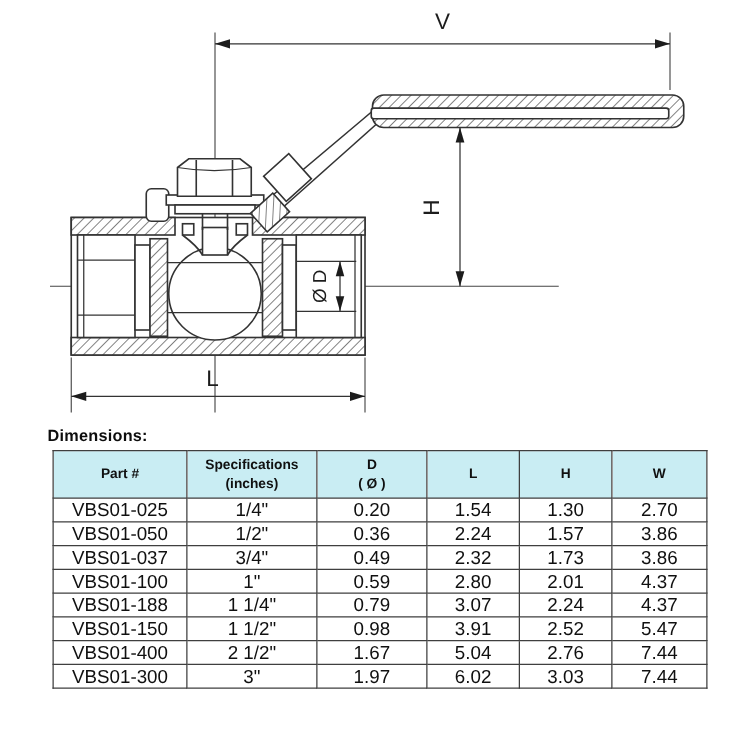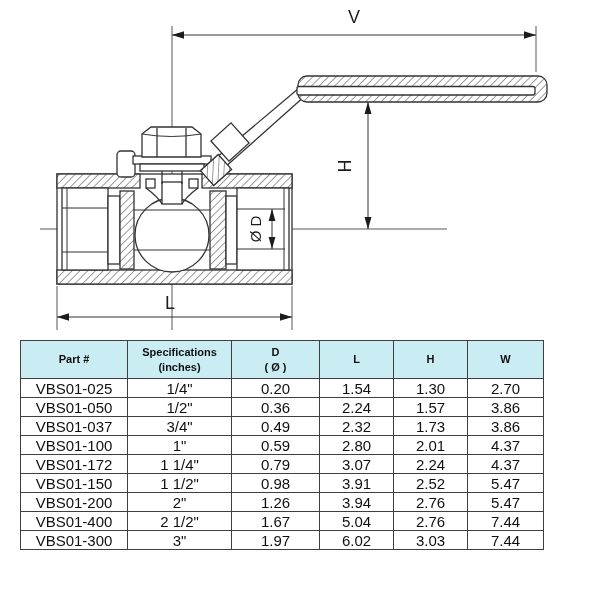--- a/index.html
+++ b/index.html
@@ -1,21 +1,21 @@
 <!DOCTYPE html>
 <html><head>
 <meta charset="utf-8">
 <style>
   html,body{margin:0;padding:0;background:#fff;}
   body{width:600px;height:600px;overflow:hidden;font-family:"Liberation Sans",sans-serif;}
   .stage{width:600px;height:600px;background:#ffffff;position:relative;}
   svg{display:block;}
   svg text{fill:#1c1c1c;font-family:"Liberation Sans",sans-serif;}
   .dims-label{font-weight:bold;font-size:13px;color:#0d0d0d;margin:1px 0 4px 38px;letter-spacing:.2px;}
-  table{border-collapse:collapse;margin-left:20px;table-layout:fixed;width:523px;}
+  table{border-collapse:collapse;margin-left:42px;table-layout:fixed;width:523px;}
   th,td{border:1px solid #3f3f3f;text-align:center;color:#101010;padding:0;overflow:hidden;}
   th{background:#c9edf3;height:37px;font-weight:bold;font-size:11px;line-height:1.3;white-space:pre-line;}
   td{height:18px;font-size:15px;}
 </style>
 </head>
 <body>
 
 <div class="stage">
 
   <svg width="600" height="340" viewBox="0 0 600 340">
@@ -122,20 +122,21 @@
     <g>
       <line x1="57" y1="286" x2="57" y2="330" stroke="#444" stroke-width="0.9"></line>
       <line x1="292" y1="286" x2="292" y2="330" stroke="#444" stroke-width="0.9"></line>
       <line x1="57" y1="317" x2="292" y2="317" stroke="#333" stroke-width="1"></line>
       <polygon points="57,317 69,313.3 69,320.7" fill="#1c1c1c"></polygon>
       <polygon points="292,317 280,313.3 280,320.7" fill="#1c1c1c"></polygon>
       <text x="170" y="309" font-size="18" text-anchor="middle">L</text>
     </g>
   </svg>
 
+  <div class="dims-label">Dimensions:</div>
 
   <table>
     <colgroup>
       <col style="width:107px">
         <col style="width:104px">
         <col style="width:88px">
       <col style="width:74px">
         <col style="width:74px">
         <col style="width:76px">
     </colgroup>
@@ -178,44 +179,36 @@
         </tr>
         <tr>
           <td>VBS01-100</td>
           <td>1"</td>
           <td>0.59</td>
           <td>2.80</td>
           <td>2.01</td>
           <td>4.37</td>
         </tr>
         <tr>
-          <td>VBS01-172</td>
+          <td>VBS01-188</td>
           <td>1 1/4"</td>
           <td>0.79</td>
           <td>3.07</td>
           <td>2.24</td>
           <td>4.37</td>
         </tr>
         <tr>
           <td>VBS01-150</td>
           <td>1 1/2"</td>
           <td>0.98</td>
           <td>3.91</td>
           <td>2.52</td>
           <td>5.47</td>
         </tr>
         <tr>
-          <td>VBS01-200</td>
-          <td>2"</td>
-          <td>1.26</td>
-          <td>3.94</td>
-          <td>2.76</td>
-          <td>5.47</td>
-        </tr>
-        <tr>
           <td>VBS01-400</td>
           <td>2 1/2"</td>
           <td>1.67</td>
           <td>5.04</td>
           <td>2.76</td>
           <td>7.44</td>
         </tr>
         <tr>
           <td>VBS01-300</td>
           <td>3"</td>

